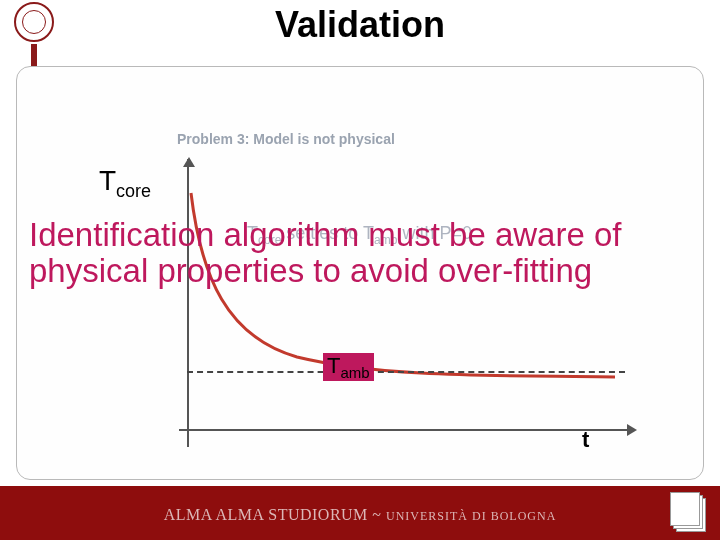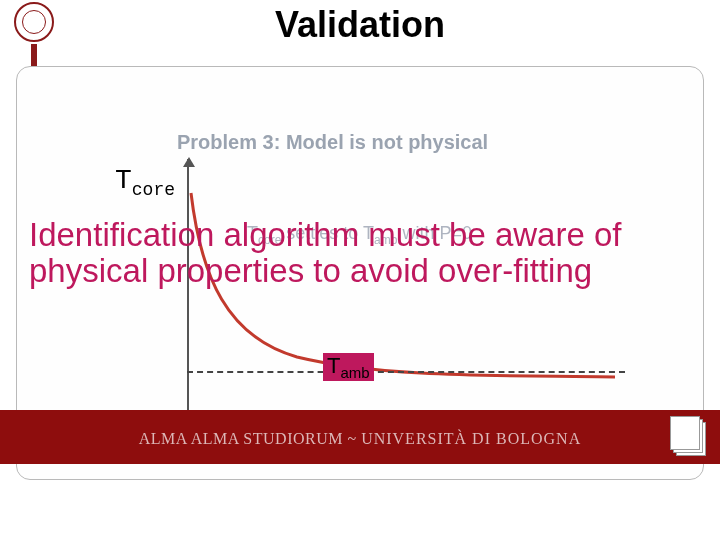--- a/index.html
+++ b/index.html
@@ -8,21 +8,21 @@
     width: 720px;
     height: 540px;
     font-family: Arial, Helvetica, sans-serif;
     background: #ffffff;
     overflow: hidden;
     position: relative;
   }
   .slide {
     position: relative;
     width: 720px;
-    height: 464px;
+    height: 540px;
     background: #ffffff;
   }
   
   .crest {
     position: absolute;
     top: 2px;
     left: 14px;
     width: 40px;
     height: 70px;
   }
@@ -72,31 +72,30 @@
     height: 414px;
     background: #fefefe;
     border: 1px solid #b9b9b9;
     border-radius: 14px;
     box-sizing: border-box;
   }
   .problem-line {
     position: absolute;
     top: 64px;
     left: 160px;
-    font-size: 20px;
+    font-size: 14px;
     font-weight: bold;
     color: #9aa3b0;
   }
   .tcore-label {
     position: absolute;
     top: 98px;
-    left: 98px;
+    left: 82px;
     font-size: 28px;
     color: #000;
-    font-family: Liberation Mono, monospace;
   }
   .tcore-label sub {
     font-size: 18px;
     vertical-align: sub;
   }
   
   .y-axis {
     position: absolute;
     left: 170px;
     top: 92px;
@@ -206,21 +205,21 @@
     left: 0;
     right: 0;
     bottom: 16px;
     text-align: center;
     color: #dcb7b7;
     font-family: Georgia, "Times New Roman", serif;
     font-size: 16px;
     letter-spacing: 0.5px;
   }
   .watermark .small {
-    font-size: 16px;
+    font-size: 12px;
     letter-spacing: 1px;
   }
   .bottom-caption {
     position: absolute;
     bottom: 44px;
     left: 0;
     right: 0;
     text-align: center;
     font-size: 10px;
     font-weight: bold;

